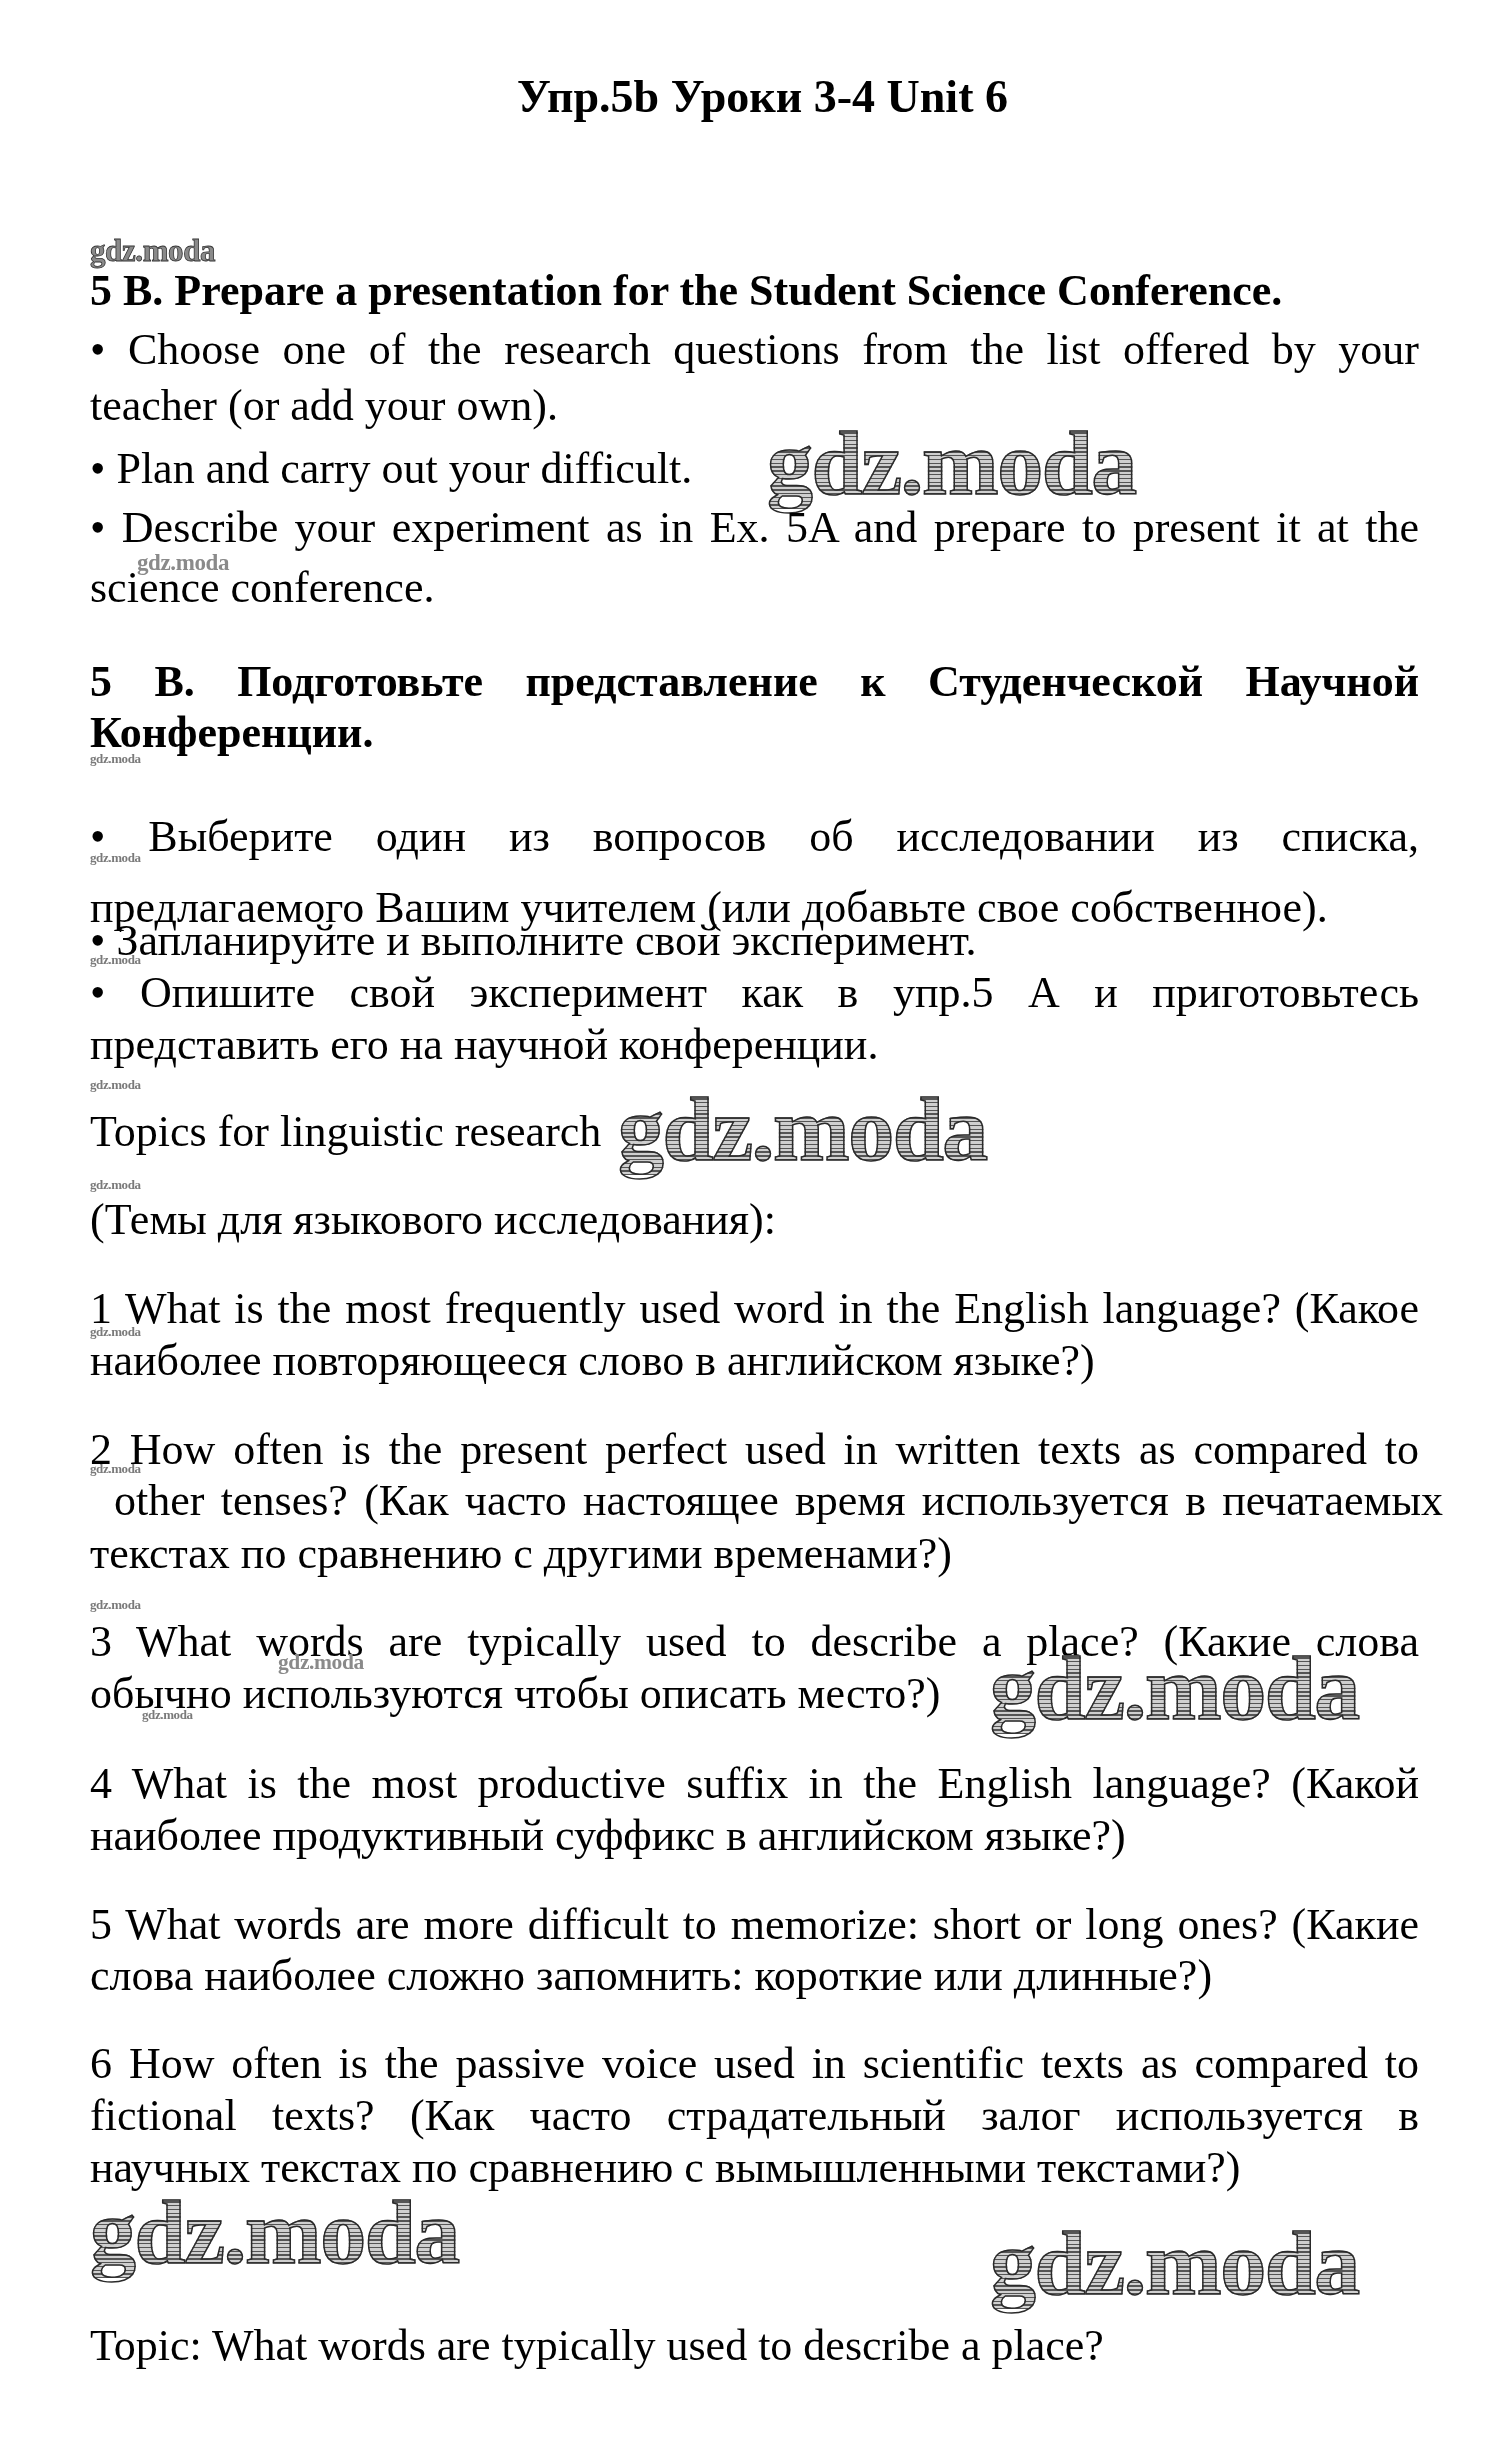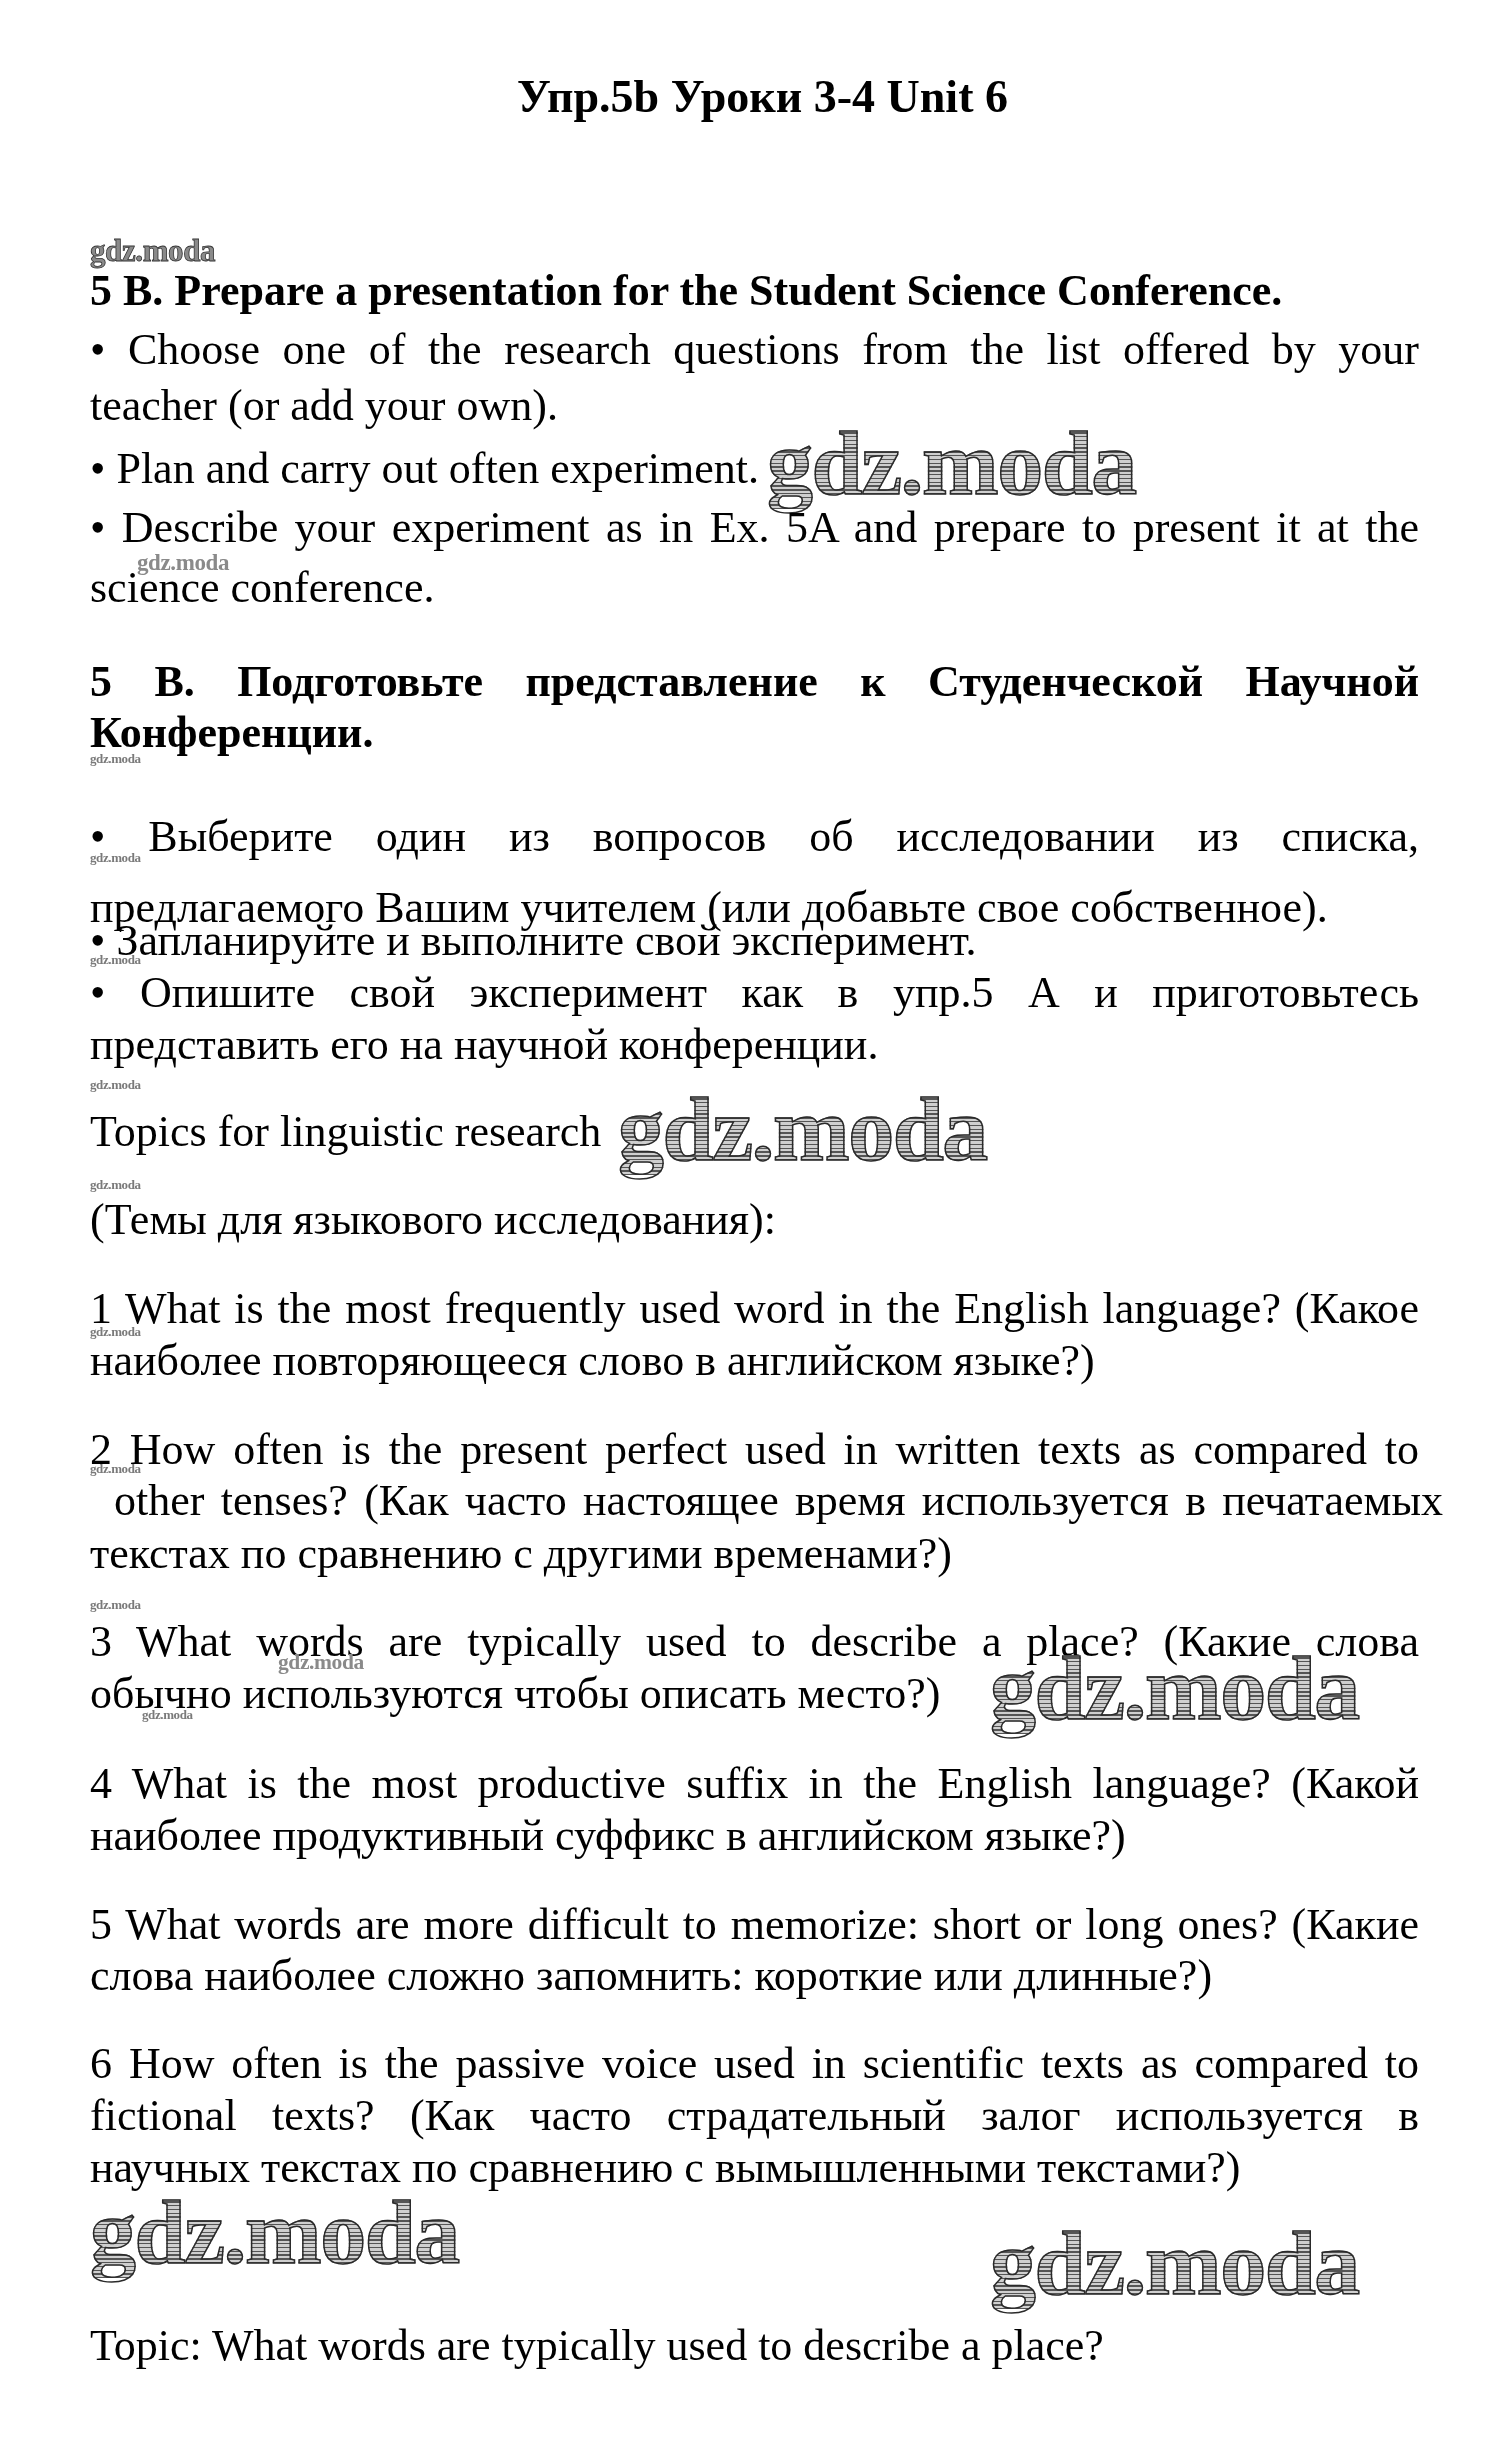--- a/index.html
+++ b/index.html
@@ -17,21 +17,21 @@
 </style>
 </head>
 <body>
 
 <div class="title">Упр.5b Уроки 3-4 Unit 6</div>
 
 <div class="wm-small" style="left:90px;top:235px;font-size:31px;line-height:31px;color:#8a8a8a;-webkit-text-stroke:0.8px #333;">gdz.moda</div>
 <div class="line bold" style="top:265px;">5 B. Prepare a presentation for the Student Science Conference.</div>
 <div class="line just" style="top:324px;">• Choose one of the research questions from the list offered by your</div>
 <div class="line" style="top:380px;">teacher (or add your own).</div>
-<div class="line" style="top:443px;">• Plan and carry out often experiment.</div>
+<div class="line" style="top:443px;">• Plan and carry out your difficult.</div>
 <div class="wm-big" style="left:767px;top:417px;">gdz.moda</div>
 <div class="line just" style="top:502px;">• Describe your experiment as in Ex. 5A and prepare to present it at the</div>
 <div class="wm-small" style="left:137px;top:551px;font-size:23px;line-height:23px;color:#8a8a8a;">gdz.moda</div>
 <div class="line" style="top:562px;">science conference.</div>
 
 <div class="line bold just" style="top:656px;">5 B. Подготовьте представление к Студенческой Научной</div>
 <div class="line bold" style="top:707px;">Конференции.</div>
 <div class="wm-small" style="left:90px;top:752px;">gdz.moda</div>
 
 <div class="line just" style="top:811px;">• Выберите один из вопросов об исследовании из списка,</div>

